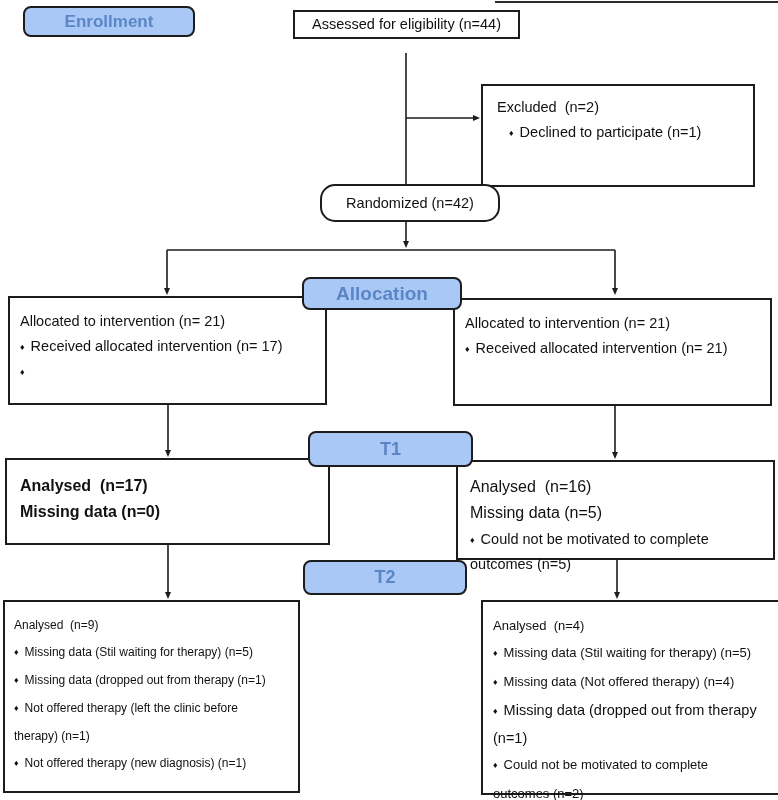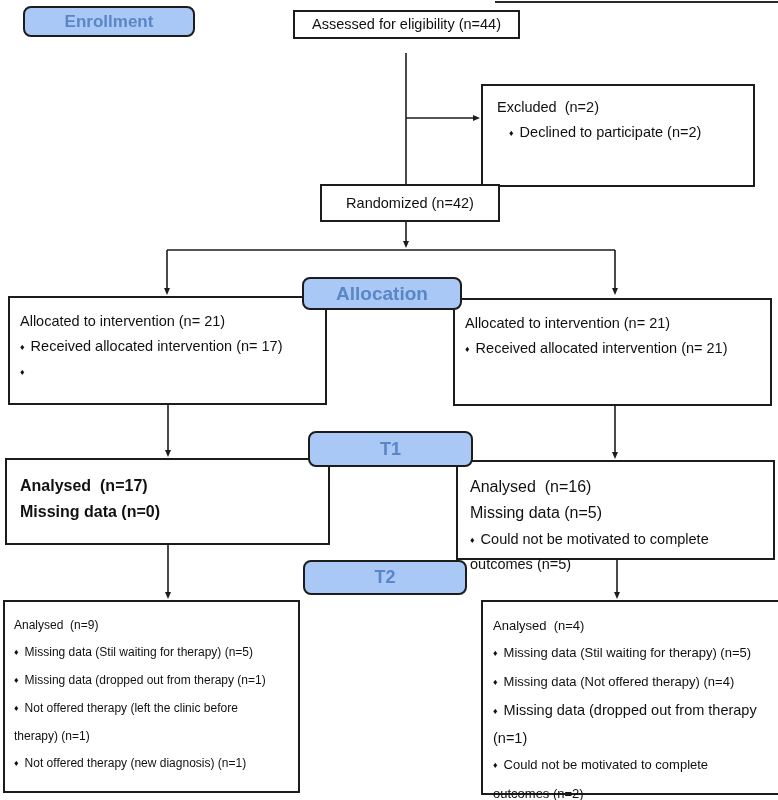--- a/index.html
+++ b/index.html
@@ -57,24 +57,24 @@
     <line x1="168" y1="545" x2="168" y2="592" stroke="#1c1c1c" stroke-width="1.6" marker-end="url(#arrow)"></line>
     <line x1="617" y1="560" x2="617" y2="592" stroke="#1c1c1c" stroke-width="1.6" marker-end="url(#arrow)"></line>
   </svg>
 
   <div class="box center fs-main" style="left:293px;top:10px;width:227px;height:29px;">
     <span class="line">Assessed for eligibility (n=44)</span>
   </div>
 
   <div class="box fs-main" style="left:481px;top:68px;width:274px;height:103px;padding:9px 14px;margin-top:16px;">
     <div class="line">Excluded  (n=2)</div>
-    <div class="bullet indent"><span class="diamond">♦</span><span class="btxt">Declined to participate (n=2)</span></div>
+    <div class="bullet indent"><span class="diamond">♦</span><span class="btxt">Declined to participate (n=1)</span></div>
   </div>
 
-  <div class="box center fs-main" style="left:320px;top:184px;width:180px;height:38px;">
+  <div class="box center fs-main" style="left:320px;top:184px;width:180px;height:38px;border-radius:15px;">
     <span class="line">Randomized (n=42)</span>
   </div>
 
   <div class="box fs-main" style="left:8px;top:296px;width:319px;height:109px;padding:11px 8px 0 10px;">
     <div class="line">Allocated to intervention (n= 21)</div>
     <div class="bullet"><span class="diamond">♦</span><span class="btxt">Received allocated intervention (n= 17)</span></div>
     <div class="bullet hang"><span class="diamond">♦</span></div>
   </div>
 
   <div class="box fs-main" style="left:453px;top:298px;width:319px;height:108px;padding:11px 8px 0 10px;">

